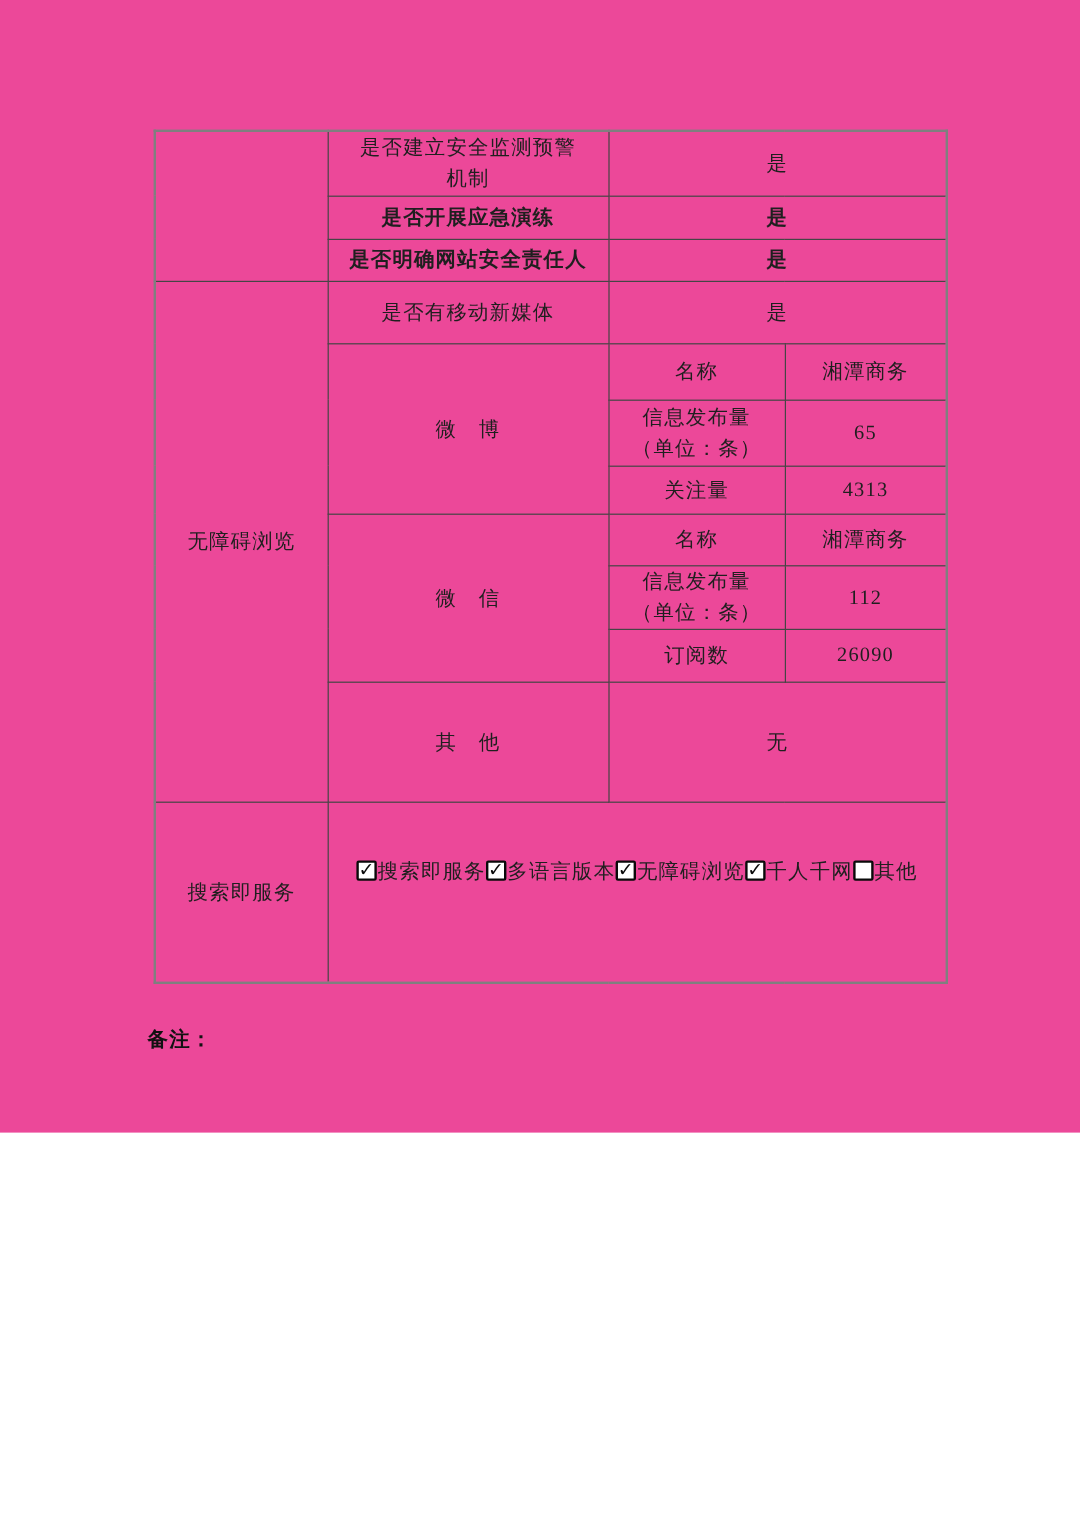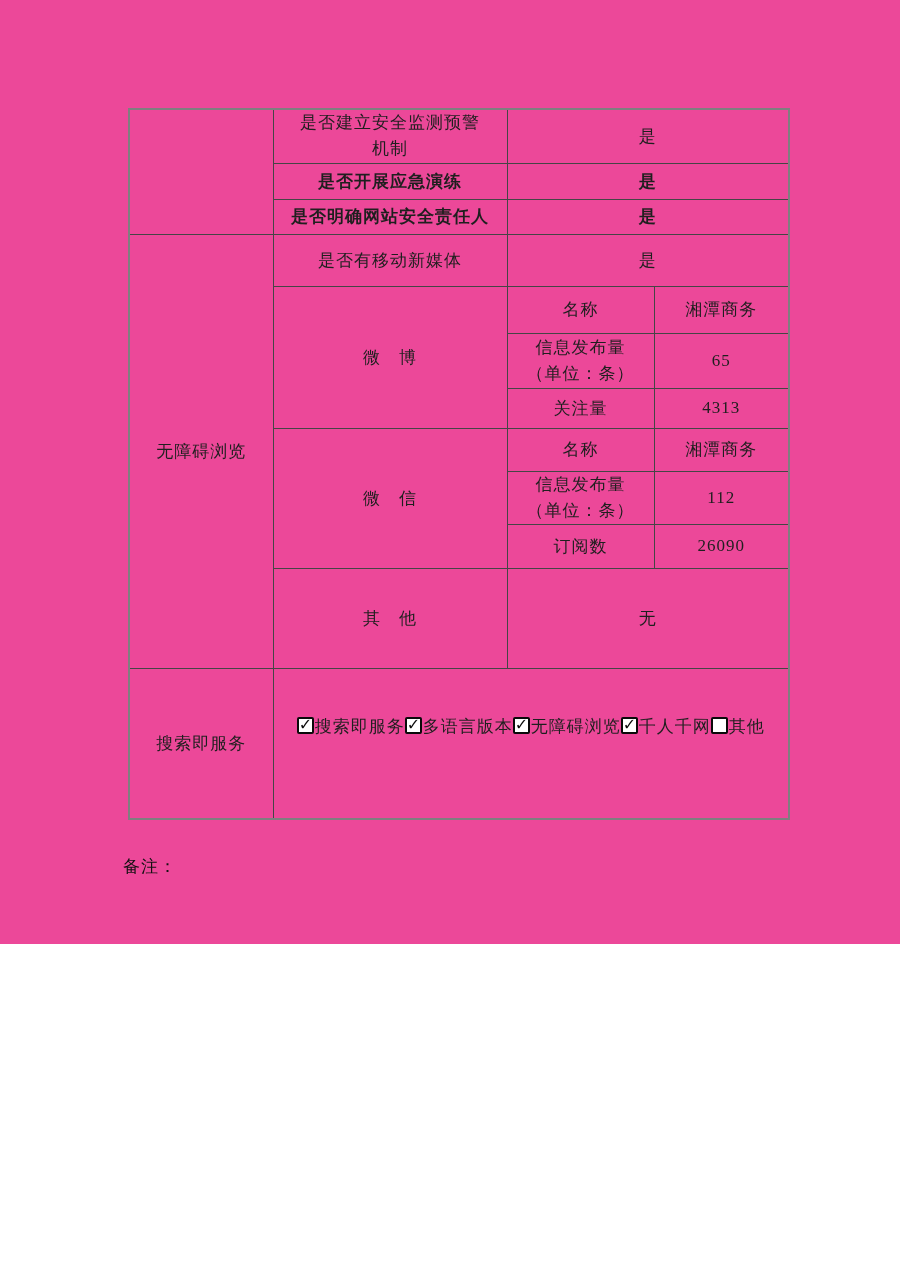--- a/index.html
+++ b/index.html
@@ -75,21 +75,21 @@
     font-size: 16px;
     font-weight: bold;
     color: #0a0a0a;
     font-family: "DejaVu Sans", sans-serif;
   }
   .remark {
     position: absolute;
     left: 123px;
     top: 855px;
     font-size: 17px;
-    font-weight: normal;
+    font-weight: bold;
     color: #111111;
     letter-spacing: 1px;
   }
   .page-number {
     position: absolute;
     left: 0;
     right: 0;
     top: 1183px;
     text-align: center;
     font-size: 19px;

